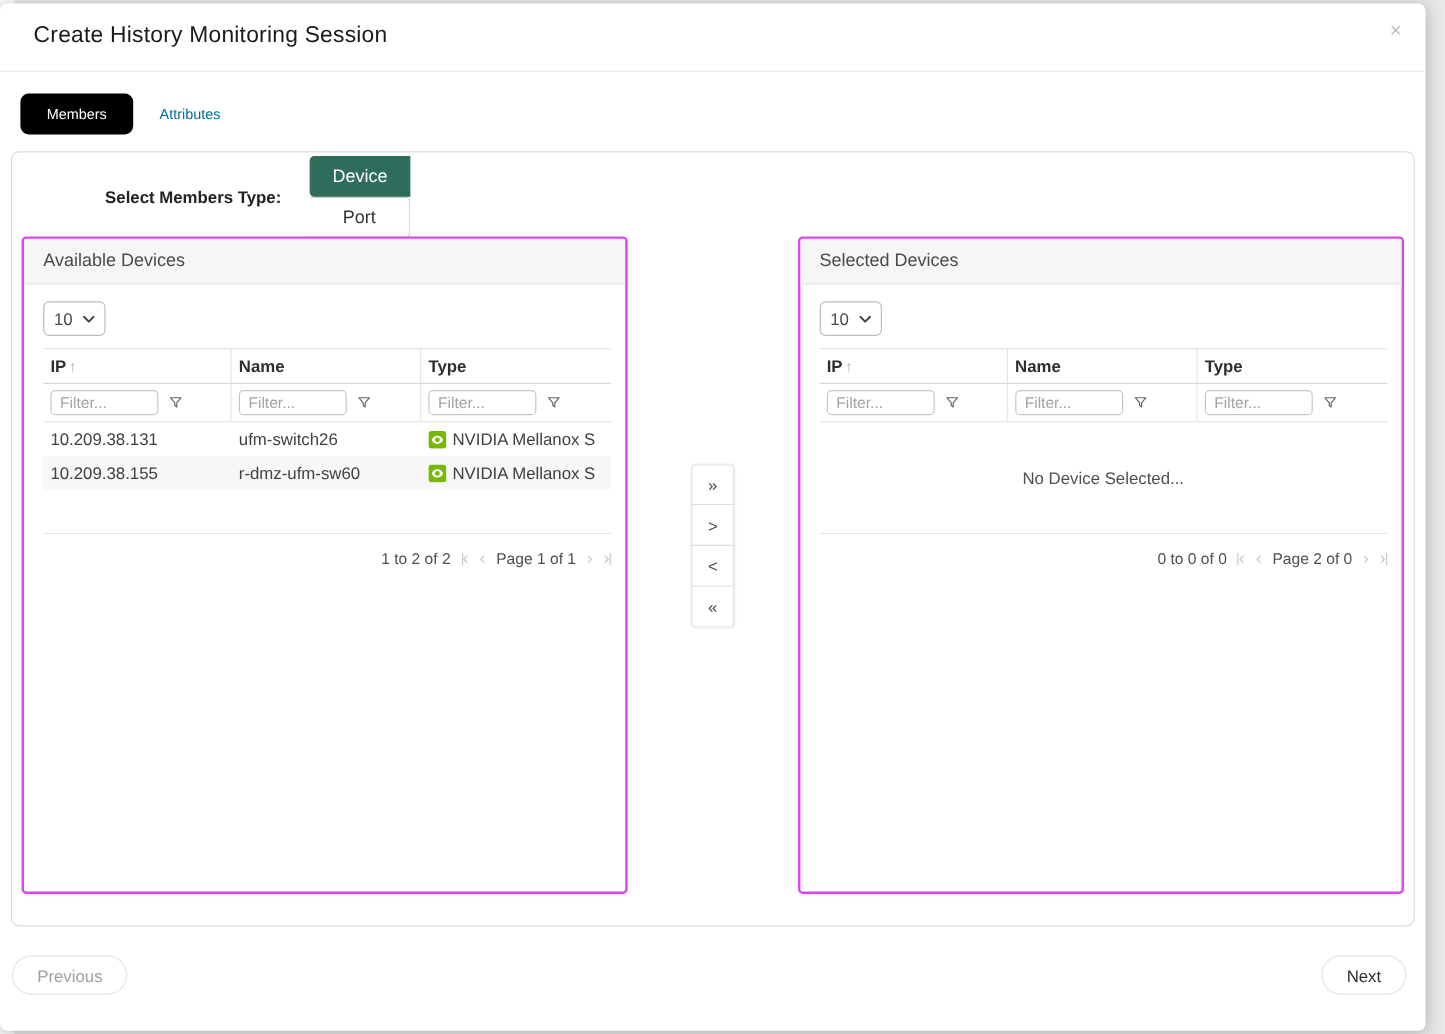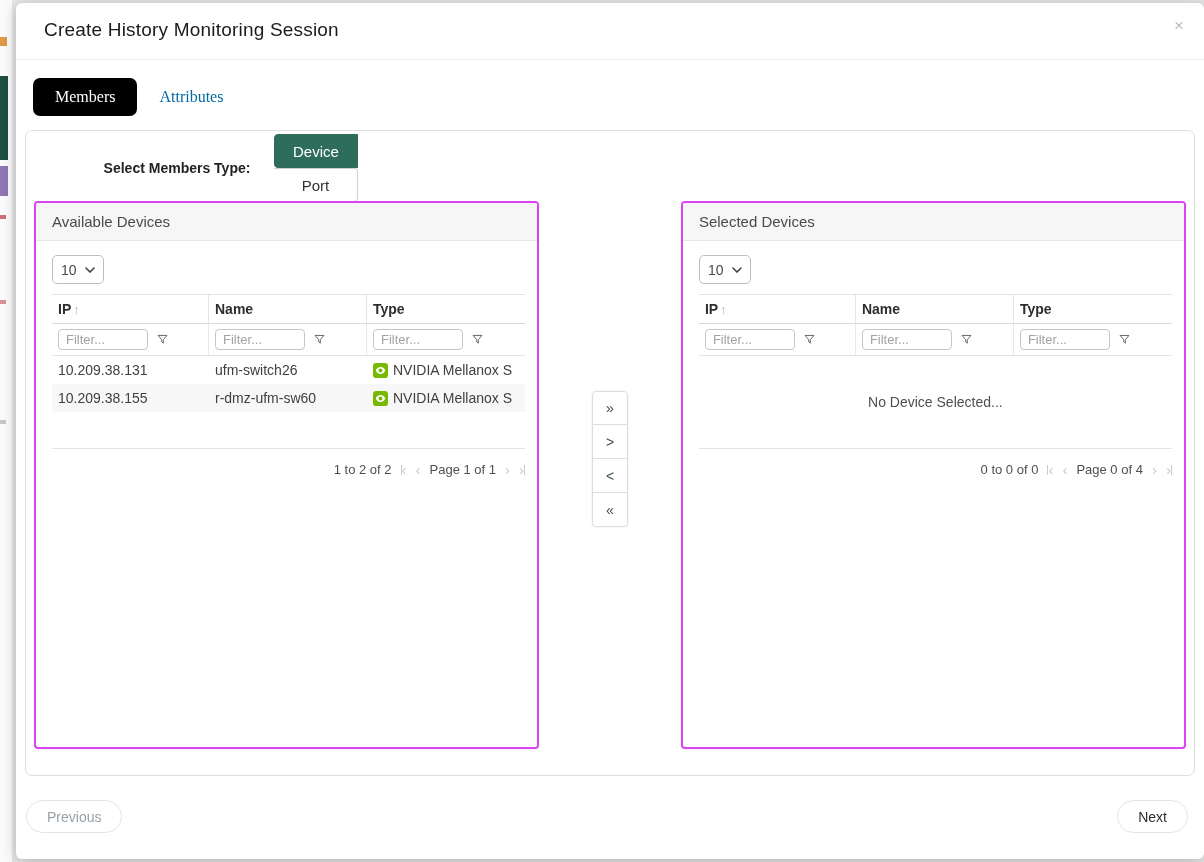--- a/index.html
+++ b/index.html
@@ -3,31 +3,31 @@
 <meta charset="utf-8">
 <style>
   * { margin:0; padding:0; box-sizing:border-box; }
   html,body { width:1204px; height:862px; overflow:hidden;
     font-family:"Liberation Sans", sans-serif; background:#e8e8e8; }
 
   
   .backdrop-strip { position:absolute; left:0; top:0; width:12px; height:862px; background:#fbfbfb; }
   .bg-chip { position:absolute; left:0; }
 
-  .modal { position:absolute; left:16px; top:3px; width:1188px; height:856px;
+  .modal { position:absolute; left:0; top:3px; width:1188px; height:856px;
     background:#fff; border-radius:6px; box-shadow:0 2px 14px rgba(0,0,0,.25); overflow:hidden; }
 
   
   .modal-header { position:relative; height:57px; border-bottom:1px solid #ececec; }
   .modal-title { position:absolute; left:28px; top:16px; font-size:19px; font-weight:500; color:#1b1b1b; letter-spacing:.2px; }
   .close-x { position:absolute; right:20px; top:14px; font-size:17px; color:#bdbdbd; cursor:pointer; line-height:1; }
 
   
   .tabs { display:flex; align-items:center; gap:18px; padding:18px 0 14px 17px; }
-  .tab { font-size:16px; border:none; background:transparent; cursor:pointer; font-family:Liberation Serif, serif; }
+  .tab { font-size:12px; border:none; background:transparent; cursor:pointer; font-family:Liberation Sans, sans-serif; }
   .tab.active { background:#000; color:#fff; border-radius:7px; padding:10px 22px; }
   .tab.inactive { color:#0369a1; padding:10px 4px; }
 
   
   .card { margin:0 9px; width:1170px; height:646px; border:1px solid #ddd; border-radius:7px; padding:8px; }
 
   .type-row { display:flex; align-items:center; margin:12px 0 0 60px; height:34px; }
   .type-label { font-size:14px; font-weight:bold; color:#222; width:166px; text-align:center; }
   .toggle-group { display:flex; margin-left:14px; border-radius:5px; box-shadow:0 0 0 0 transparent;flex-direction:column; }
   .toggle-btn { font-family:inherit; font-size:15px; height:34px; padding:0 18px; cursor:pointer; background:#fff; border:1px solid #cfcfcf; color:#333; }
@@ -275,21 +275,21 @@
             <div class="empty-zone g-bottom" style="height:93px">No Device Selected...</div>
           </div>
 
           <div class="pagination">
             <span>0 to 0 of 0</span>
             <span class="pg-ico">
                 <span class="pg-bar"></span>
                 <span>‹</span>
               </span>
             <span class="pg-ico">‹</span>
-            <span>Page 0 of 4</span>
+            <span>Page 2 of 0</span>
             <span class="pg-ico">›</span>
             <span class="pg-ico">
                 <span>›</span>
                 <span class="pg-bar"></span>
               </span>
           </div>
         </div>
       </section>
     </div>
   </div>

